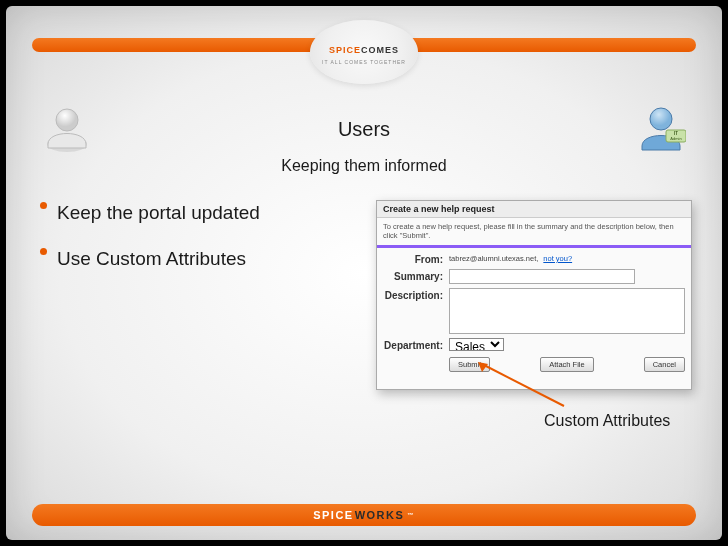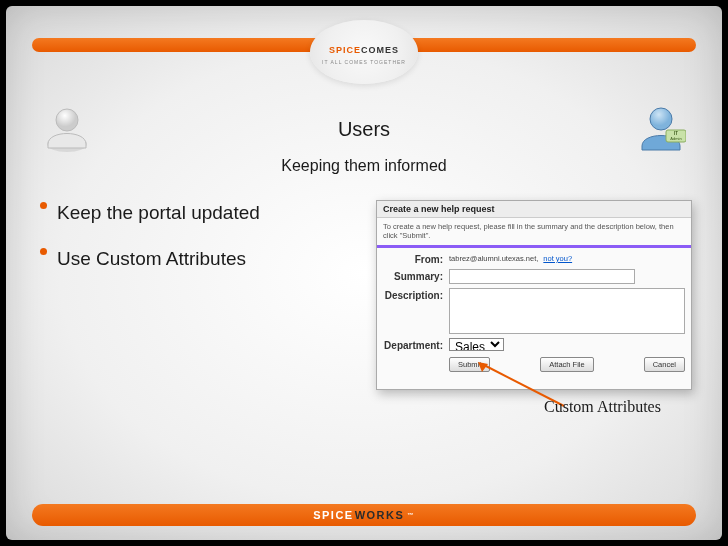--- a/index.html
+++ b/index.html
@@ -87,22 +87,22 @@
   .btn { font-size:7.5px; padding:2px 8px; border:1px solid #888; border-radius:2px; background:linear-gradient(#fff,#ddd); cursor:pointer; }
 
   .callout-line {
     position:absolute;
     top:356px; left:472px;
     width:90px; height:46px;
     pointer-events:none;
   }
   .callout-text {
     position:absolute;
-    top:392px; left:538px;
-    font-size:16px; color:#1a1a1a;font-family:Liberation Serif, serif;
+    top:406px; left:538px;
+    font-size:16px; color:#1a1a1a;
   }
 
   .footer-bar {
     position:absolute;
     left:26px; right:26px; bottom:14px;
     height:22px;
     background: linear-gradient(to bottom, #f47920 0%, #e85a00 100%);
     border-radius:11px;
     display:flex; align-items:center; justify-content:center;
   }

